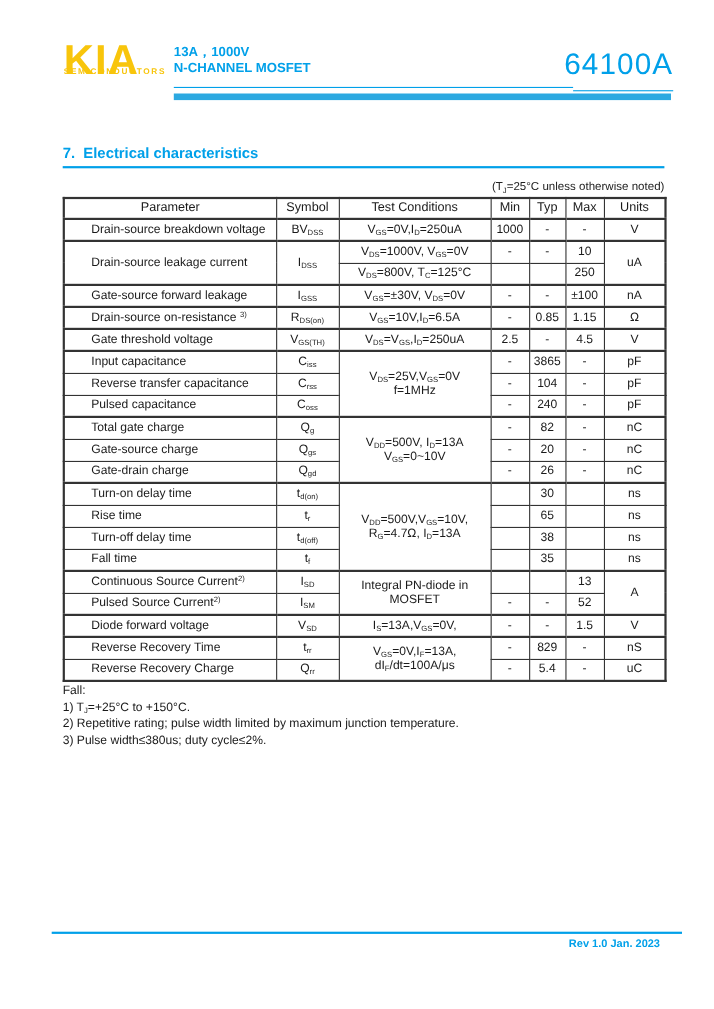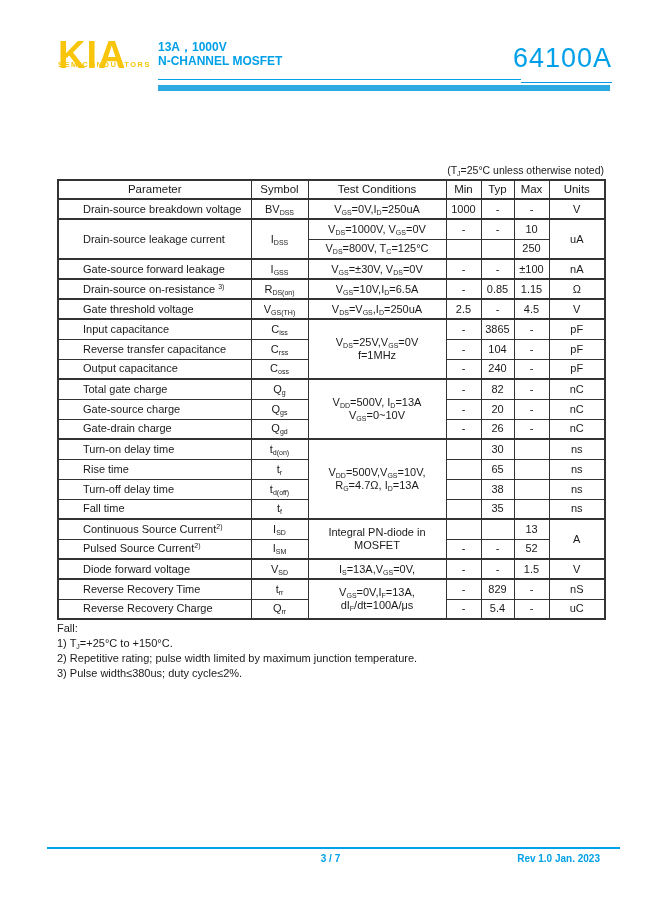--- a/index.html
+++ b/index.html
@@ -55,20 +55,21 @@
 
   <div class="logo-text">KIA</div>
   <div class="logo-subtext">SEMICONDUCTORS</div>
   <div class="hdr-rating">13A，1000V</div>
   <div class="hdr-device">N-CHANNEL MOSFET</div>
   <div class="part-number">64100A</div>
   <div class="rule-a"></div>
   <div class="rule-b"></div>
   <div class="rule-thick"></div>
 
+  <div class="section-title">7.  Electrical characteristics</div>
   <div class="cond-note">(T<sub>J</sub>=25°C unless otherwise noted)</div>
 
   <table class="spec" id="spec-table">
       <colgroup>
         <col style="width: 193px;">
         <col style="width: 57px;">
         <col style="width: 138px;">
         <col style="width: 35px;">
         <col style="width: 33px;">
         <col style="width: 35px;">
@@ -148,21 +149,21 @@
         </tr>
         <tr>
           <td class="p">Reverse transfer capacitance</td>
           <td>C<sub>rss</sub></td>
           <td>-</td>
           <td>104</td>
           <td>-</td>
           <td>pF</td>
         </tr>
         <tr>
-          <td class="p">Output capacitance</td>
+          <td class="p">Pulsed capacitance</td>
           <td>C<sub>oss</sub></td>
           <td>-</td>
           <td>240</td>
           <td>-</td>
           <td>pF</td>
         </tr>
         <tr class="g">
           <td class="p">Total gate charge</td>
           <td>Q<sub>g</sub></td>
           <td rowspan="3">V<sub>DD</sub>=500V, I<sub>D</sub>=13A<br>V<sub>GS</sub>=0~10V</td>
@@ -266,16 +267,15 @@
     </table>
 
   <div class="notes">
     <div>Fall:</div>
     <div>1) T<sub>J</sub>=+25°C to +150°C.</div>
     <div>2) Repetitive rating; pulse width limited by maximum junction temperature.</div>
     <div>3) Pulse width≤380us; duty cycle≤2%.</div>
   </div>
 
   <div class="footer-rule"></div>
-  <div class="page-indicator">3 / 7</div>
   <div class="revision-label">Rev 1.0 Jan. 2023</div>
 
 </div>
 
 </body></html>

